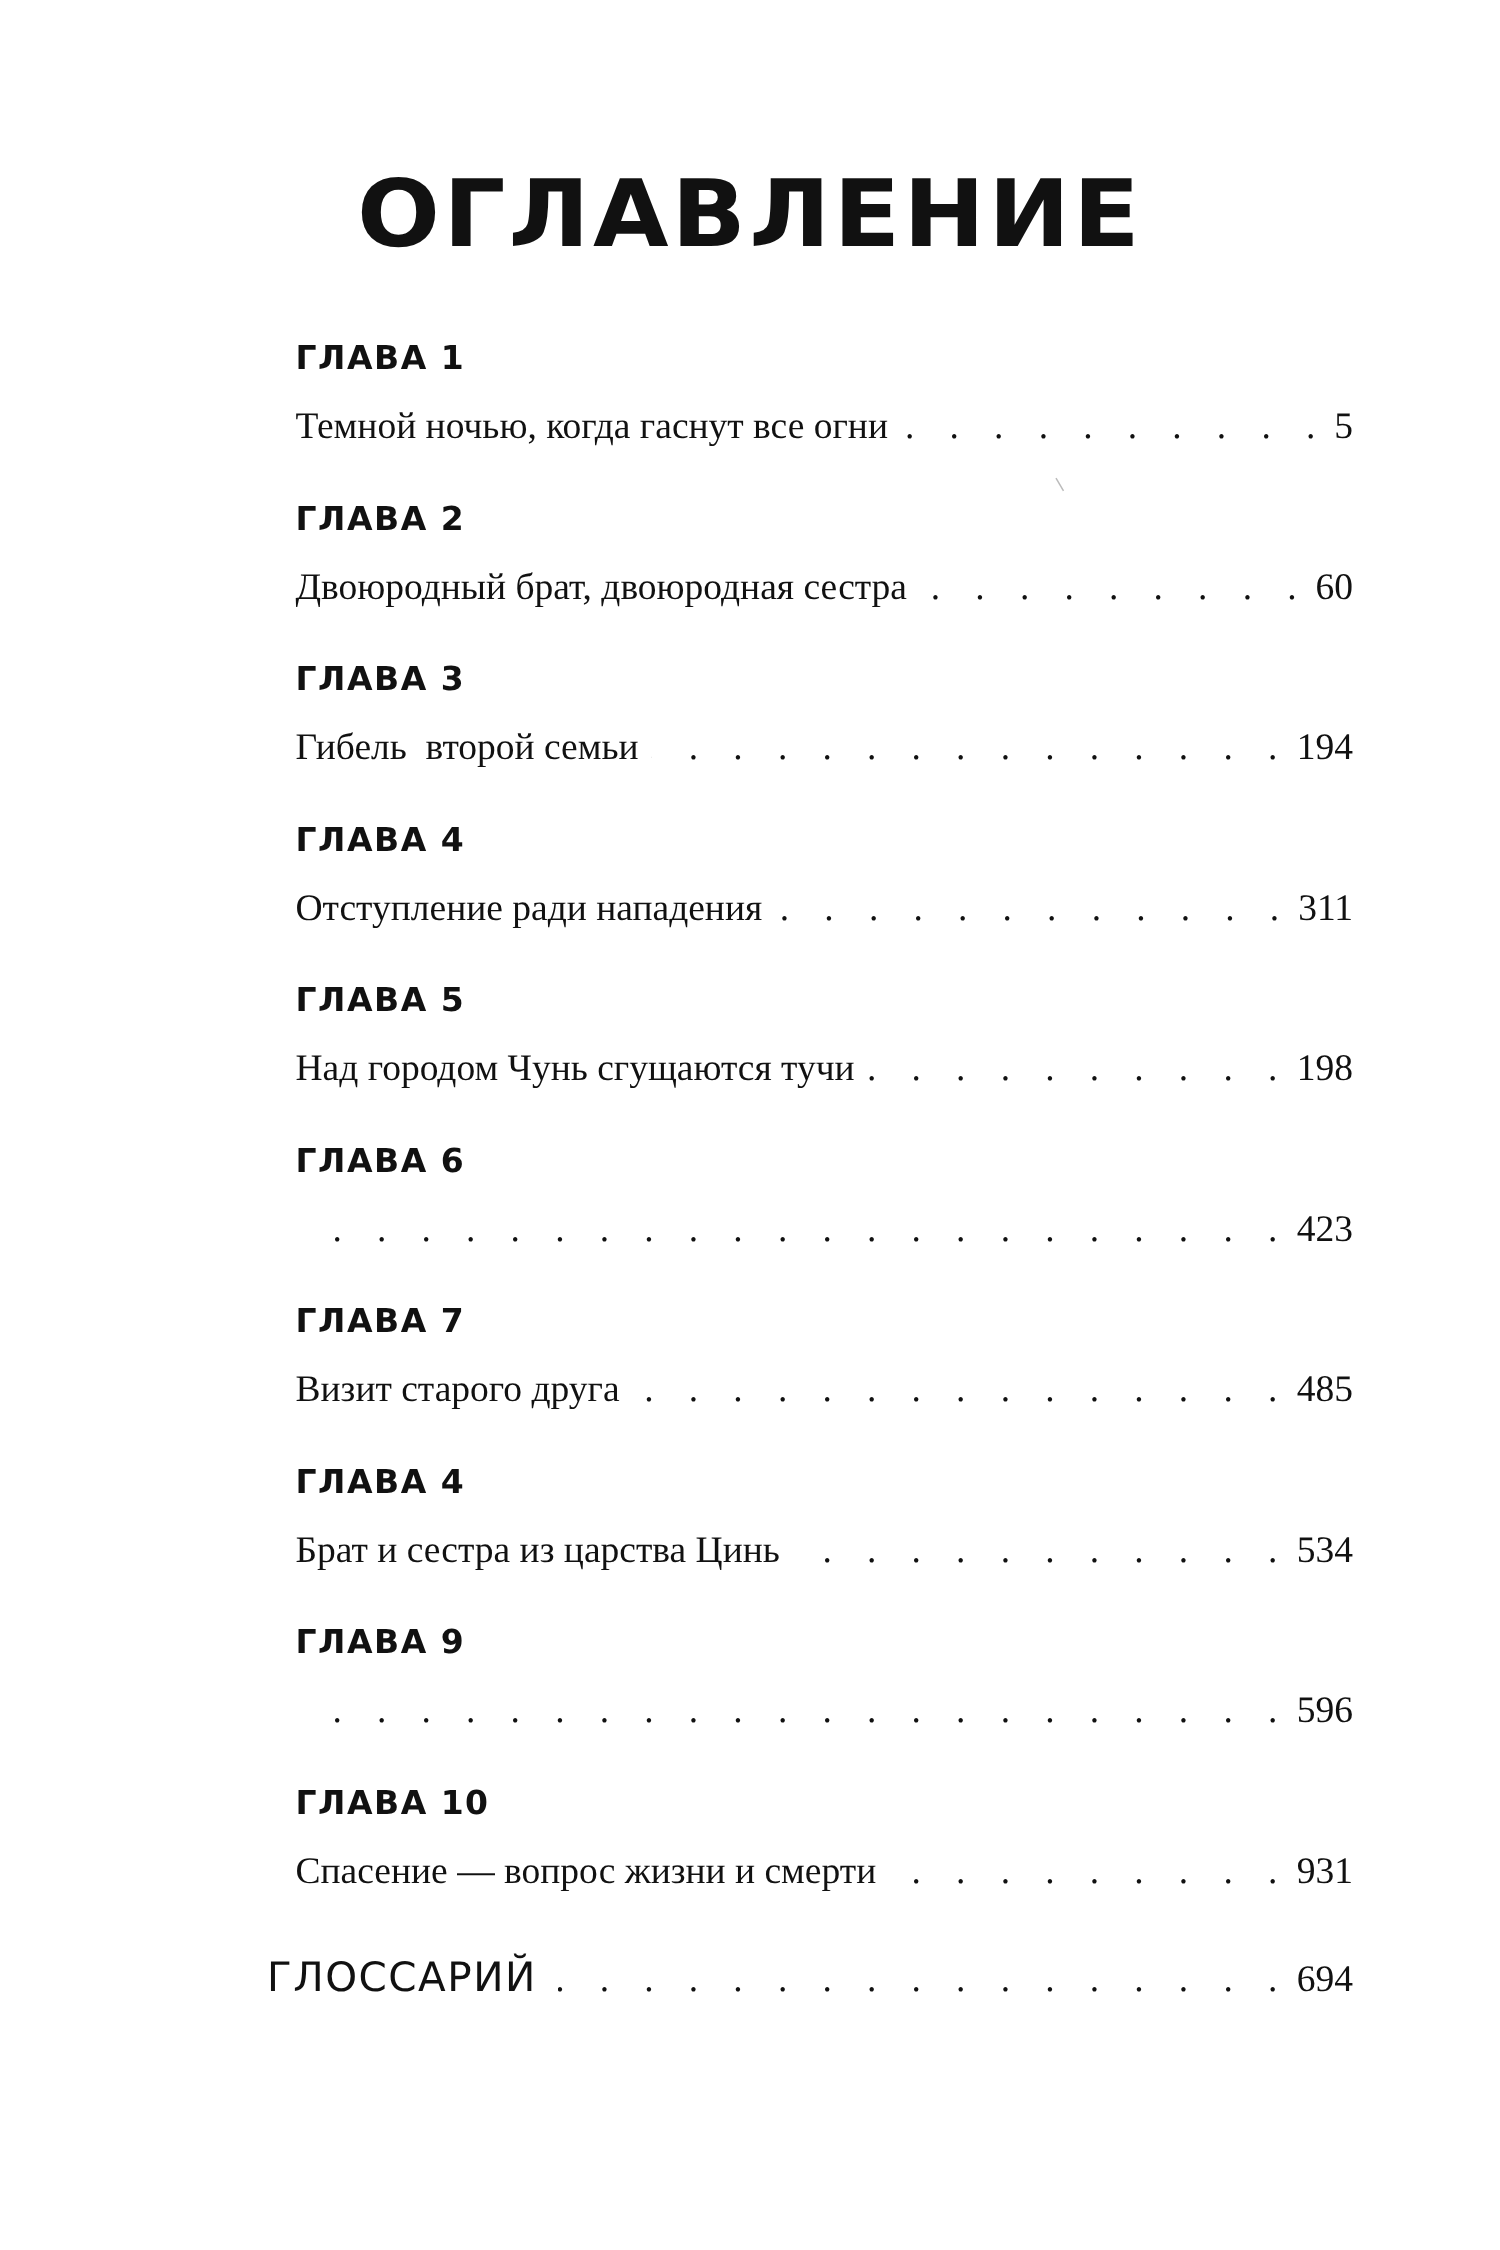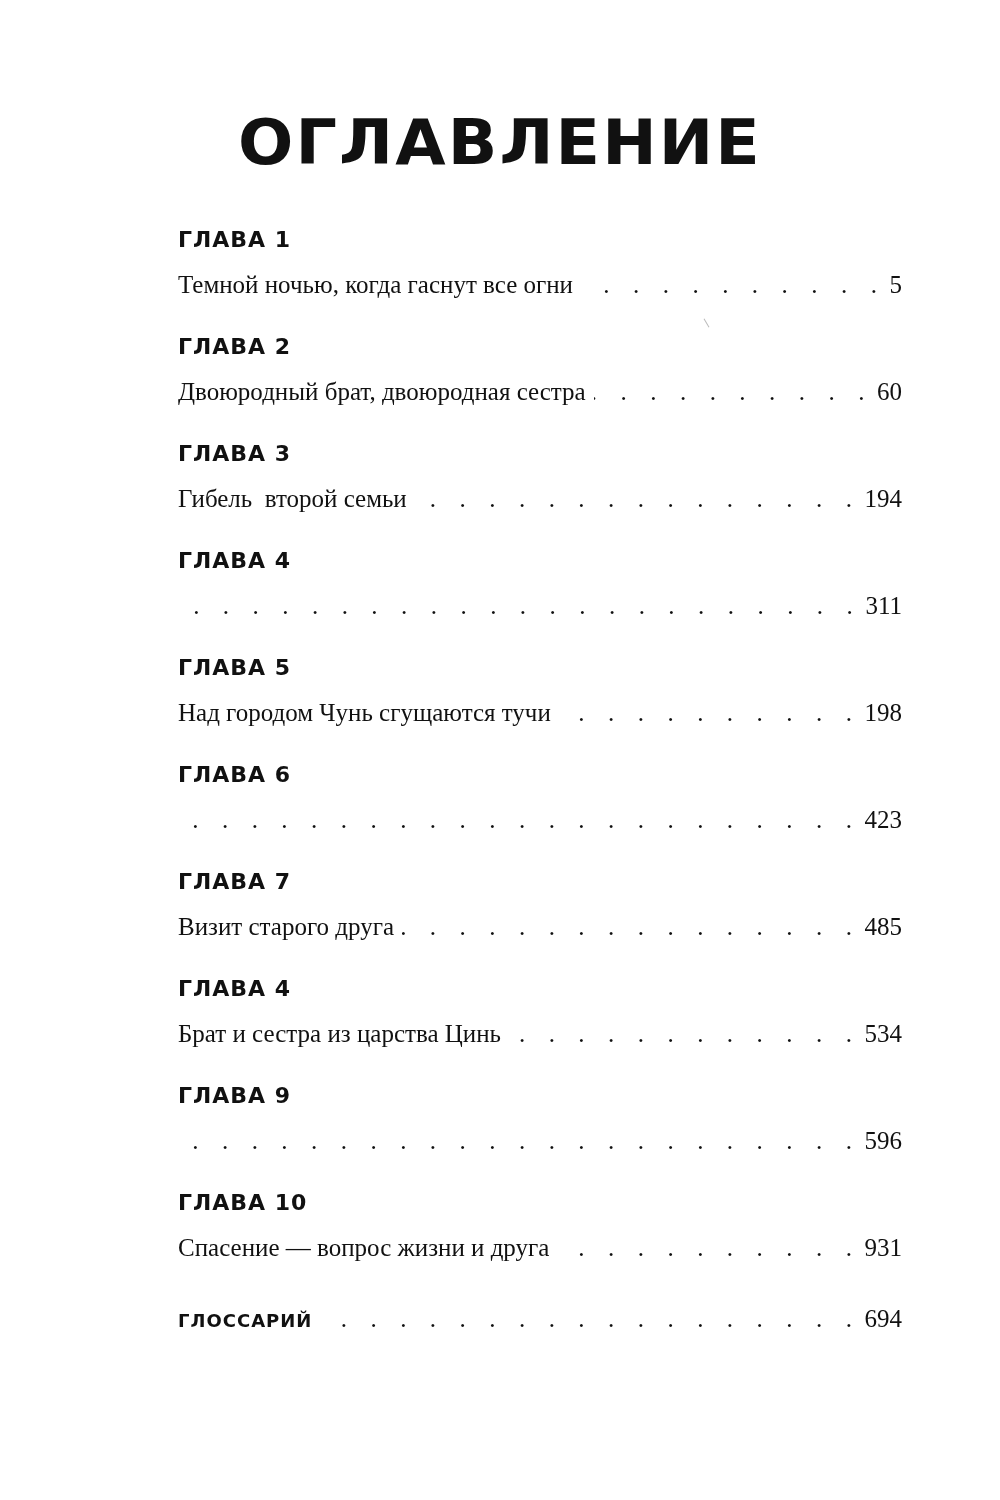--- a/index.html
+++ b/index.html
@@ -31,20 +31,21 @@
     }
     .toc {
       position: absolute;
       left: 178px;
       width: 724px;
       top: 225px;
     }
     .chapter {
       height: 107px;
       position: relative;
+      margin-left: 19px;
     }
     .chapter-label {
       position: absolute;
       left: 0;
       top: 0;
       font-family: "DejaVu Sans", sans-serif;
       font-size: 22px;
       font-weight: bold;
       letter-spacing: 1px;
       line-height: 30px;
@@ -81,22 +82,22 @@
     .glossary {
       position: absolute;
       left: 178px;
       width: 724px;
       top: 1302px;
       display: flex;
       align-items: baseline;
     }
     .glossary .gl-label {
       font-family: "DejaVu Sans", sans-serif;
-      font-size: 18px;
-      font-weight: bold;
+      font-size: 27px;
+      font-weight: normal;
       letter-spacing: 1px;
       line-height: 34px;
       flex: 0 0 auto;
     }
     .glossary .leader {
       font-size: 25px;
       margin-left: 14px;
     }
     .glossary .page-num {
       font-size: 25px;
@@ -141,20 +142,21 @@
     <div class="chapter-label">ГЛАВА 3</div>
     <div class="entry">
       <span class="entry-title" style="white-space:pre">Гибель  второй семьи</span>
       <span class="leader">. . . . . . . . . . . . . . . . . . . . . . . . . . . . . . . . . . . . . . . . . . . . . . . . . . . . . . . . . . . . . . . . . . . . . .</span>
       <span class="page-num">194</span>
     </div>
   </div>
   <div class="chapter">
     <div class="chapter-label">ГЛАВА 4</div>
     <div class="entry">
+      <span class="entry-title">Отступление ради нападения</span>
       <span class="leader">. . . . . . . . . . . . . . . . . . . . . . . . . . . . . . . . . . . . . . . . . . . . . . . . . . . . . . . . . . . . . . . . . . . . . .</span>
       <span class="page-num">311</span>
     </div>
   </div>
   <div class="chapter">
     <div class="chapter-label">ГЛАВА 5</div>
     <div class="entry">
       <span class="entry-title">Над городом Чунь сгущаются тучи</span>
       <span class="leader">. . . . . . . . . . . . . . . . . . . . . . . . . . . . . . . . . . . . . . . . . . . . . . . . . . . . . . . . . . . . . . . . . . . . . .</span>
       <span class="page-num">198</span>
@@ -186,21 +188,21 @@
   <div class="chapter">
     <div class="chapter-label">ГЛАВА 9</div>
     <div class="entry">
       <span class="leader">. . . . . . . . . . . . . . . . . . . . . . . . . . . . . . . . . . . . . . . . . . . . . . . . . . . . . . . . . . . . . . . . . . . . . .</span>
       <span class="page-num">596</span>
     </div>
   </div>
   <div class="chapter">
     <div class="chapter-label">ГЛАВА 10</div>
     <div class="entry">
-      <span class="entry-title">Спасение — вопрос жизни и друга</span>
+      <span class="entry-title">Спасение — вопрос жизни и смерти</span>
       <span class="leader">. . . . . . . . . . . . . . . . . . . . . . . . . . . . . . . . . . . . . . . . . . . . . . . . . . . . . . . . . . . . . . . . . . . . . .</span>
       <span class="page-num">931</span>
     </div>
   </div>
 </div>
 
 <div class="glossary">
   <span class="gl-label">ГЛОССАРИЙ</span>
   <span class="leader">. . . . . . . . . . . . . . . . . . . . . . . . . . . . . . . . . . . . . . . . . . . . . . . . . . . . . . . . . . . . . . . . . . . . . .</span>
   <span class="page-num">694</span>

